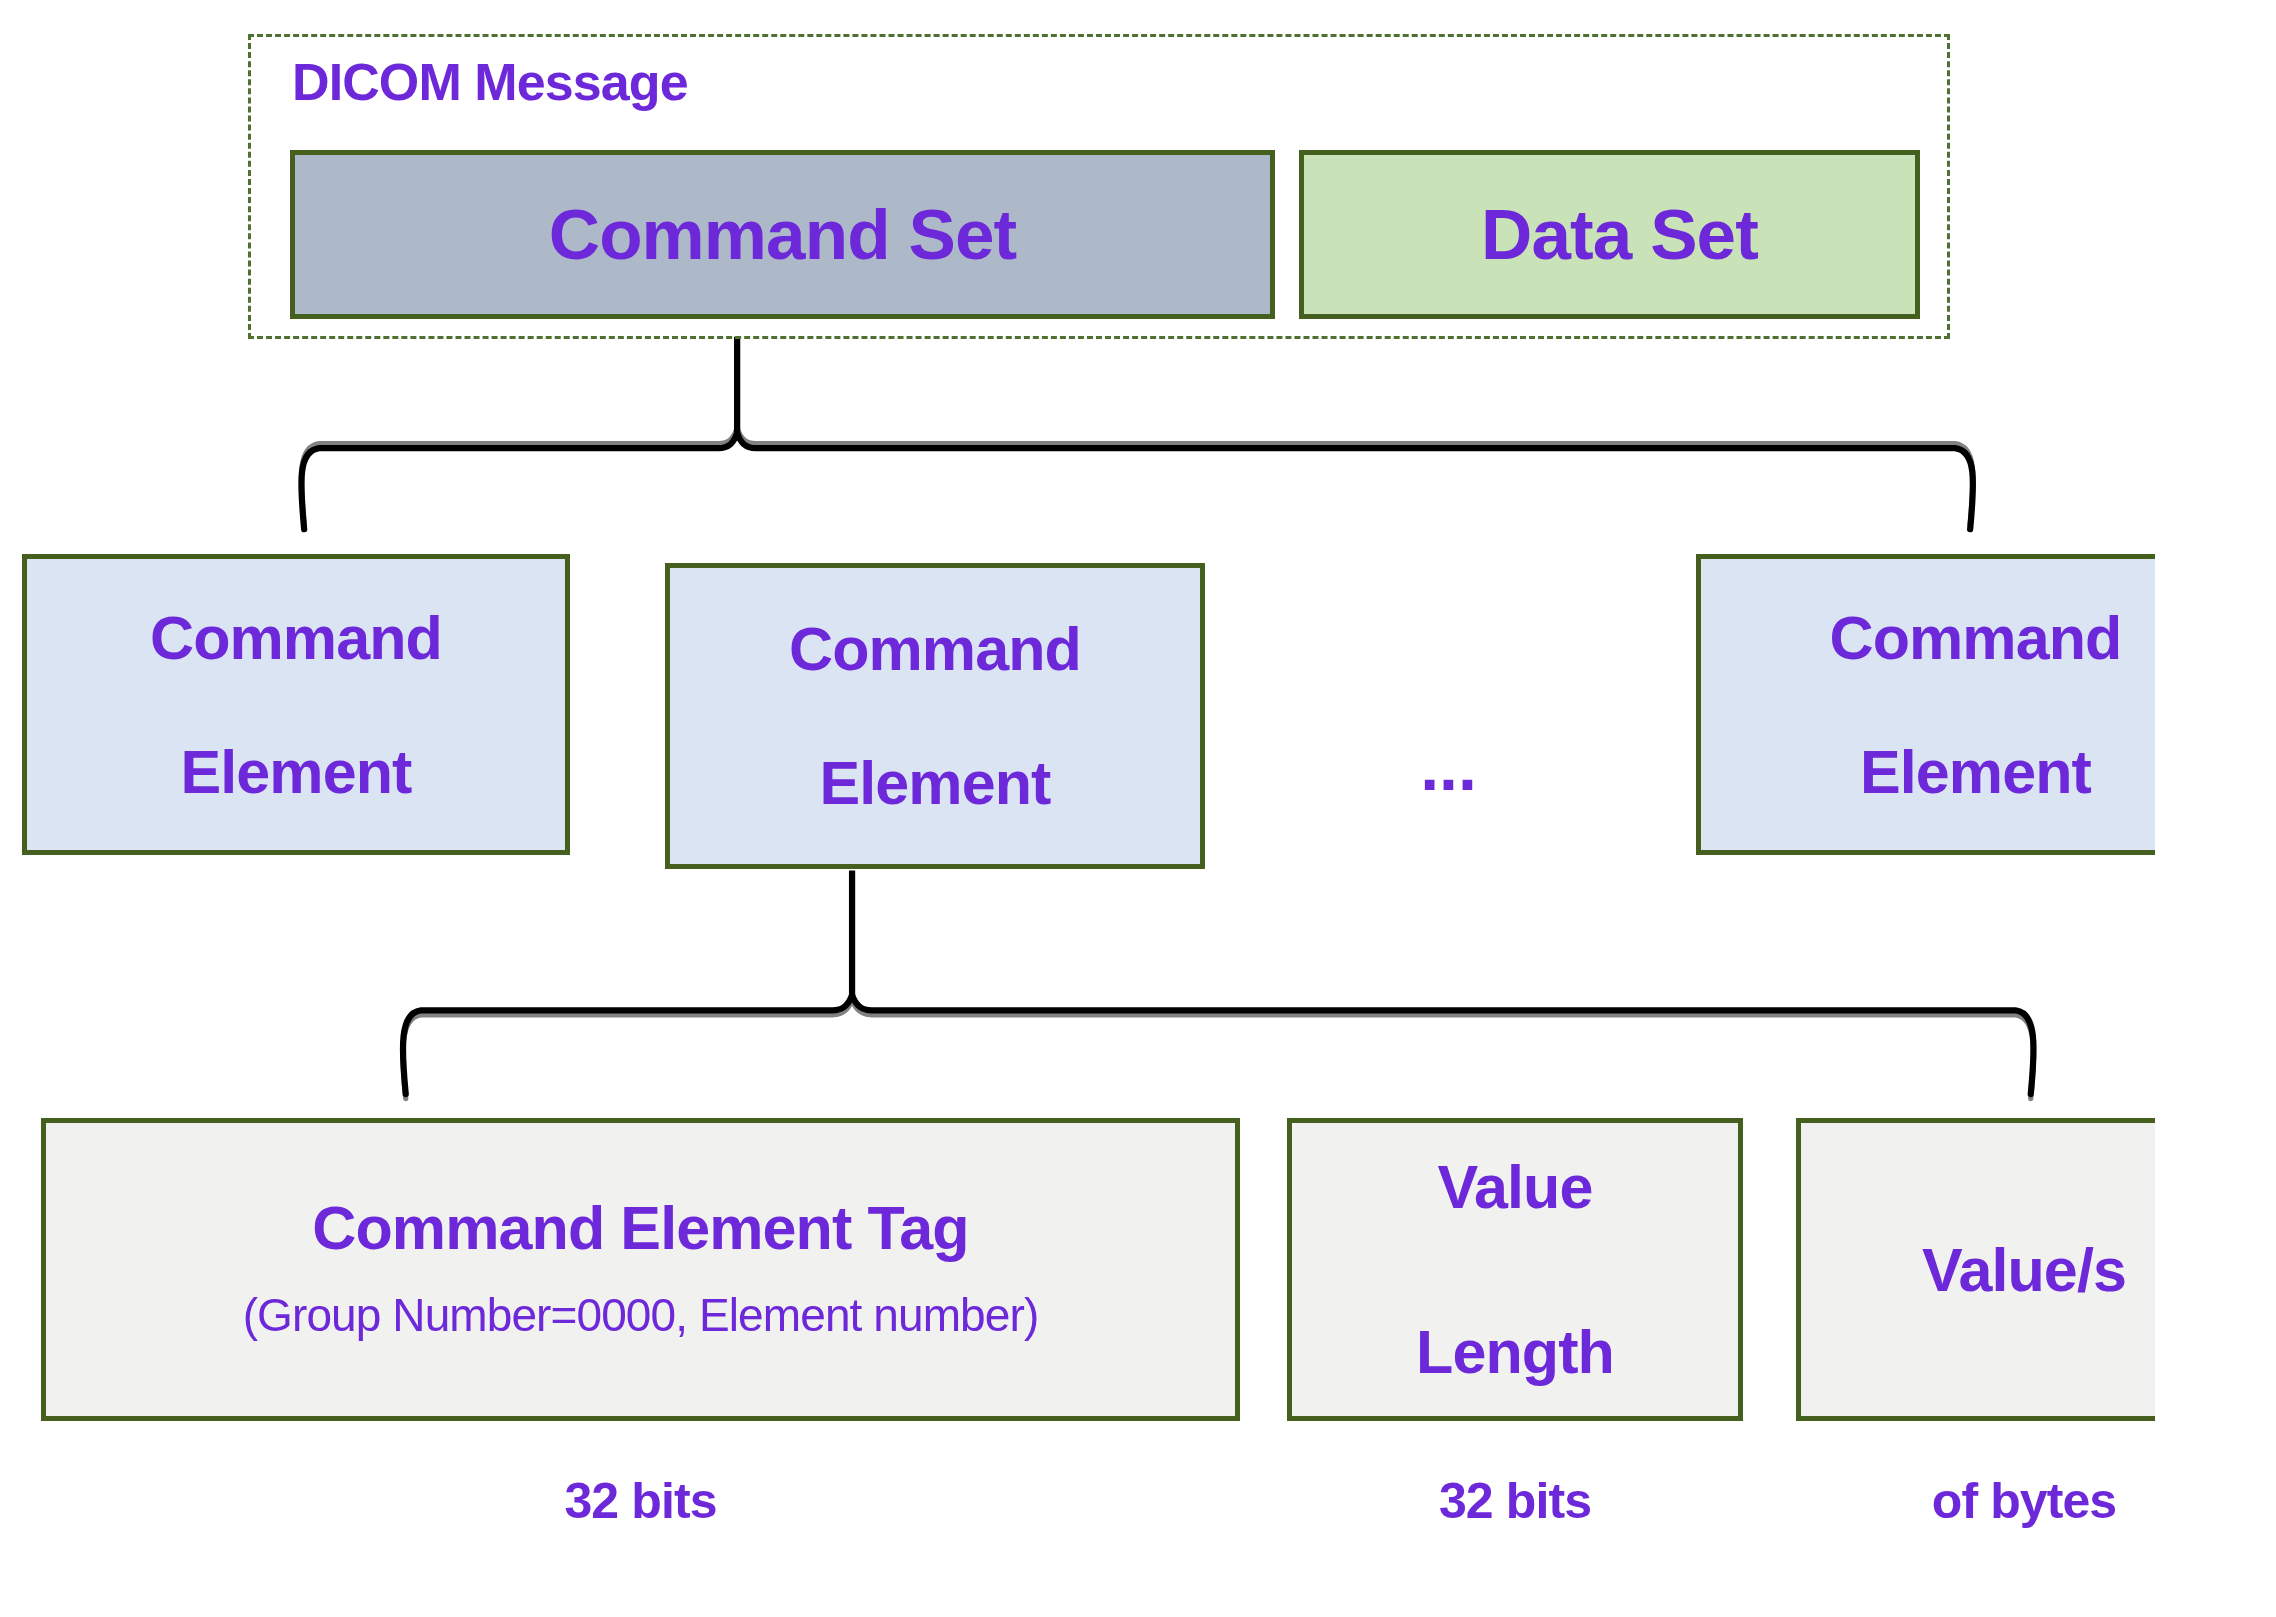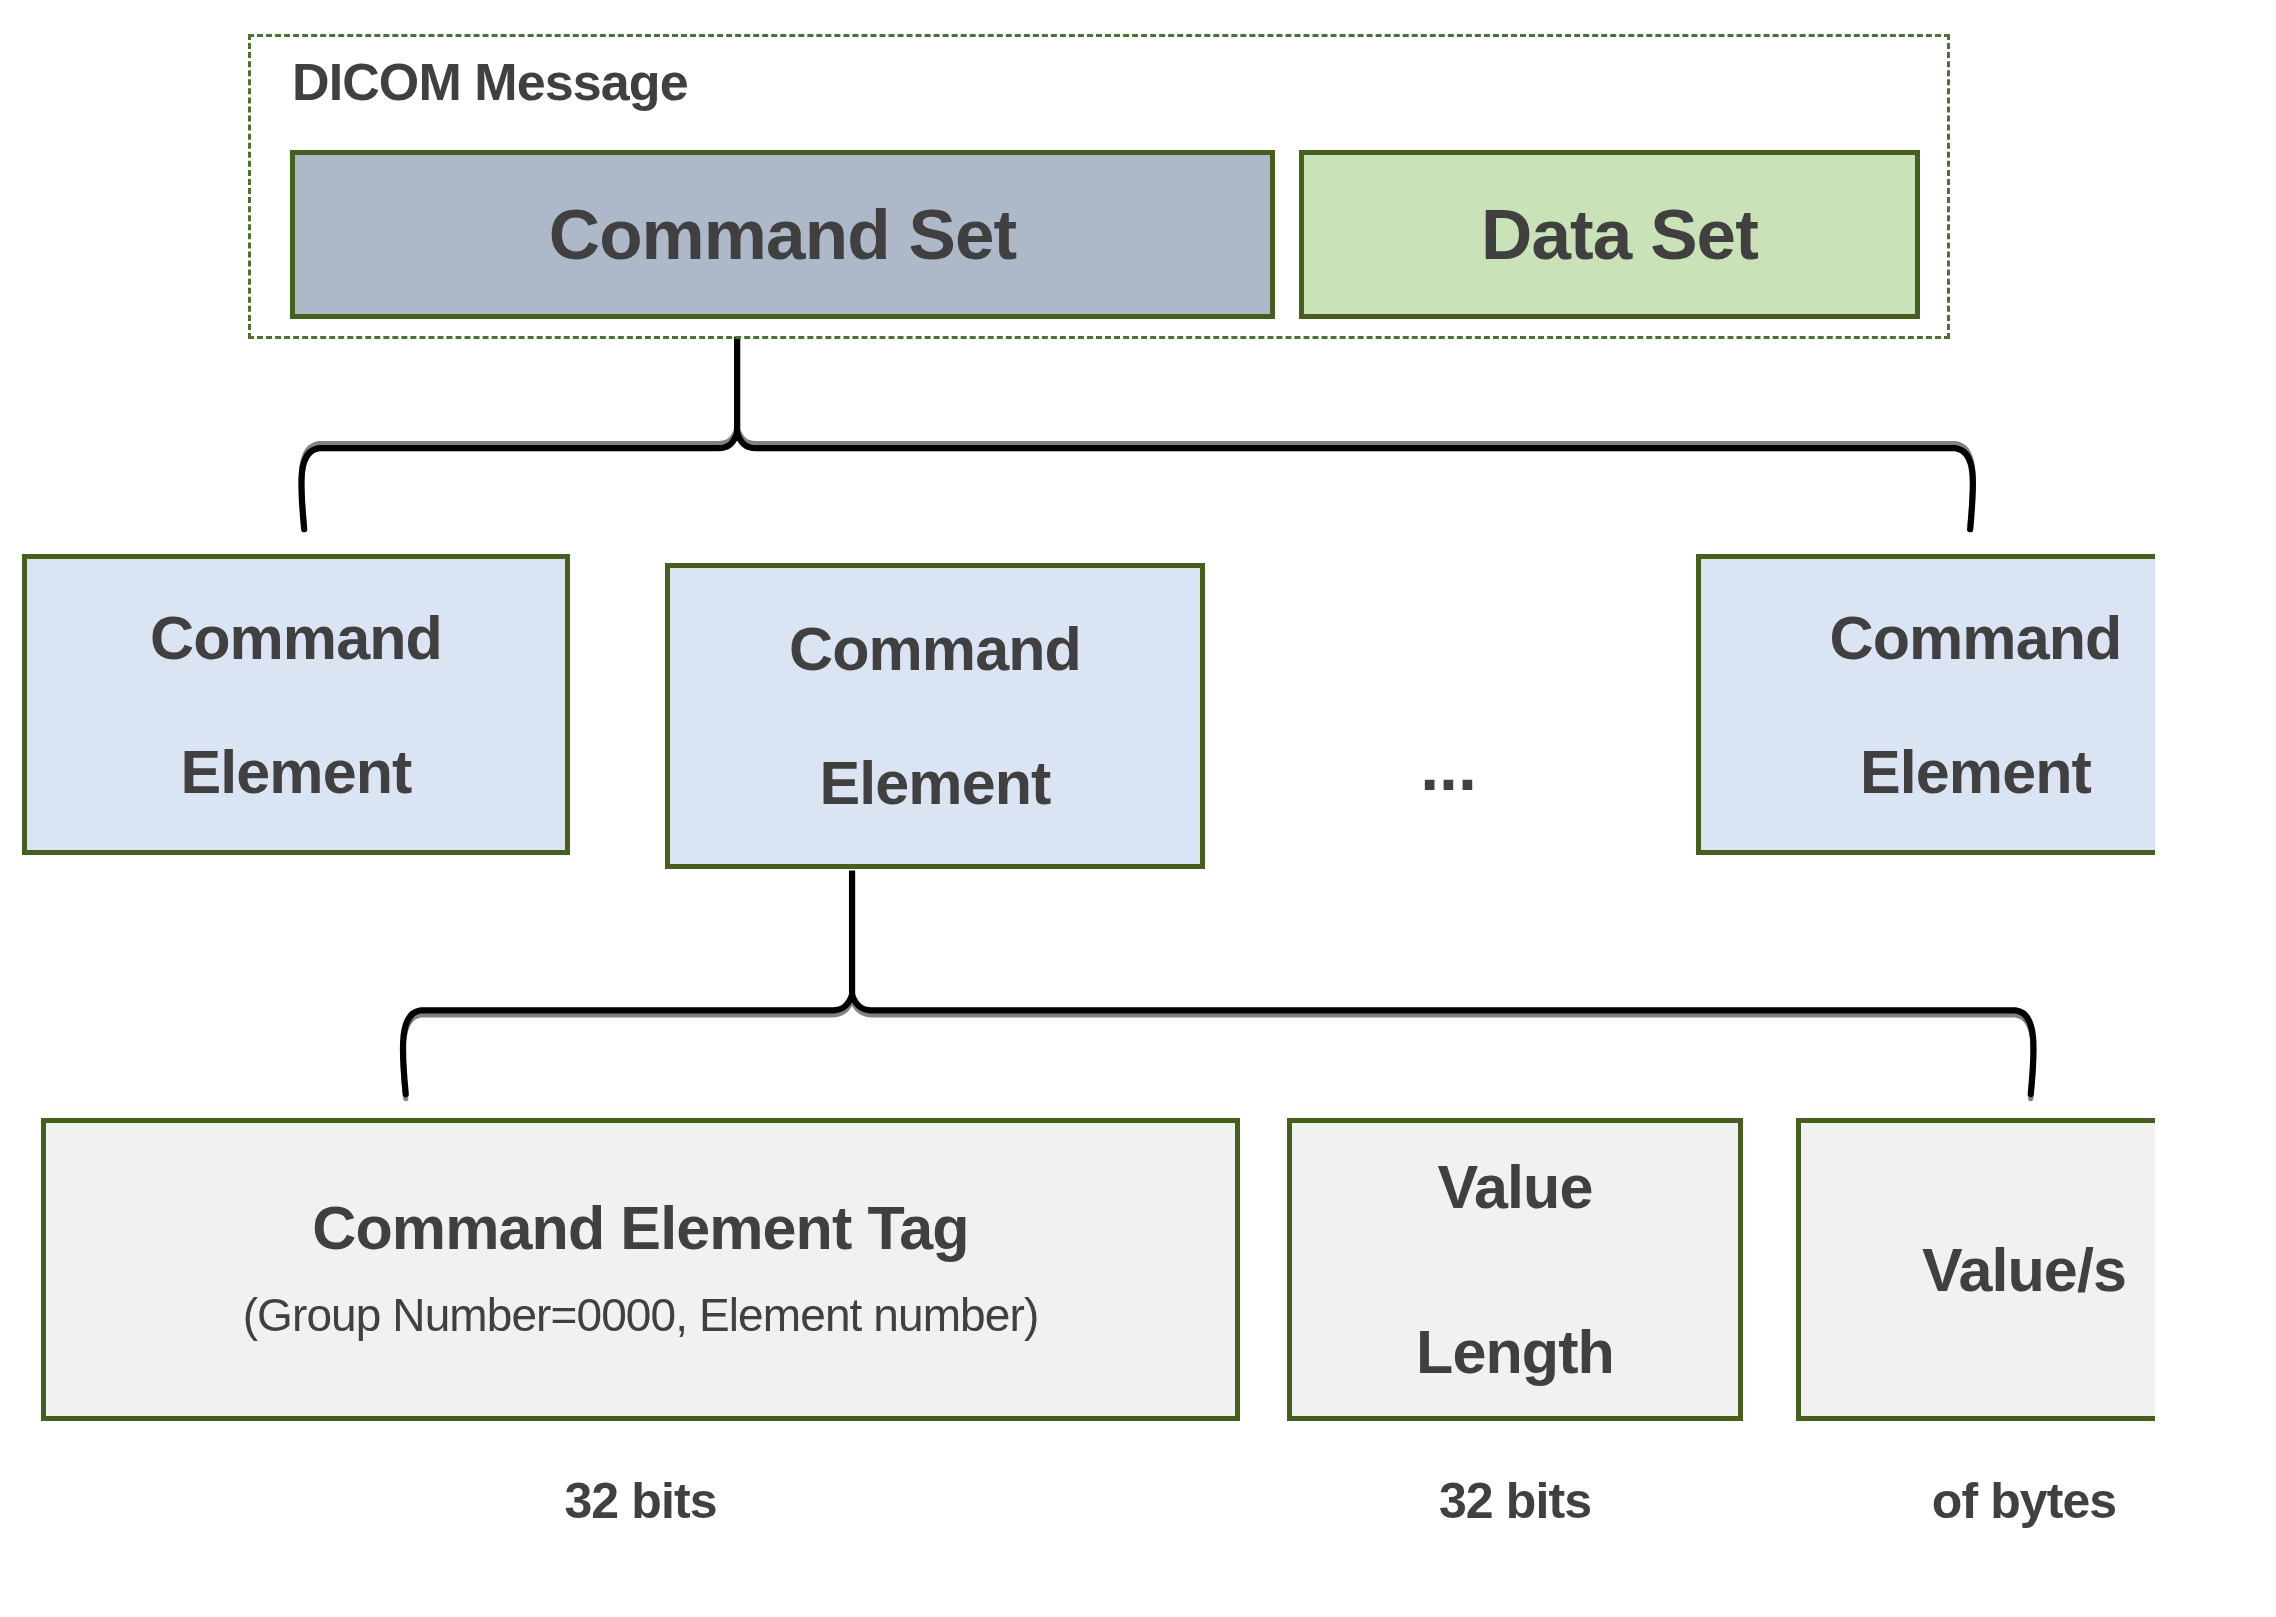--- a/index.html
+++ b/index.html
@@ -1,18 +1,18 @@
 <!DOCTYPE html>
 <html style="--border-green: #45601e; --dashed-green: #4e7030; --command-set-fill: #adb9c9; --data-set-fill: #c9e2b8; --element-fill: #dbe4f3; --field-fill: #f1f1f0; --line-black: #000000; --line-shadow-gray: #828282; --text-black: #0a0a0a;font-size:14.3px"><head>
 <meta charset="utf-8">
 <style>
   html,body{margin:0;padding:0;background:#ffffff;}
   .stage{
     position:relative;width:2155px;height:1617px;background:#ffffff;
-    font-family:"Liberation Sans","DejaVu Sans",sans-serif;color:#404040;overflow:hidden;
+    font-family:"Liberation Sans","DejaVu Sans",sans-serif;color:#6d28d9;overflow:hidden;
   }
   .abs{position:absolute;box-sizing:border-box;}
   .box{
     position:absolute;box-sizing:border-box;
     border:5.3px solid var(--border-green);
     display:flex;flex-direction:column;align-items:center;justify-content:center;
     text-align:left;font-weight:bold;letter-spacing:-0.9px;
   }
   .dashed-frame{
     border:3.6px dashed var(--dashed-green);background:transparent;

